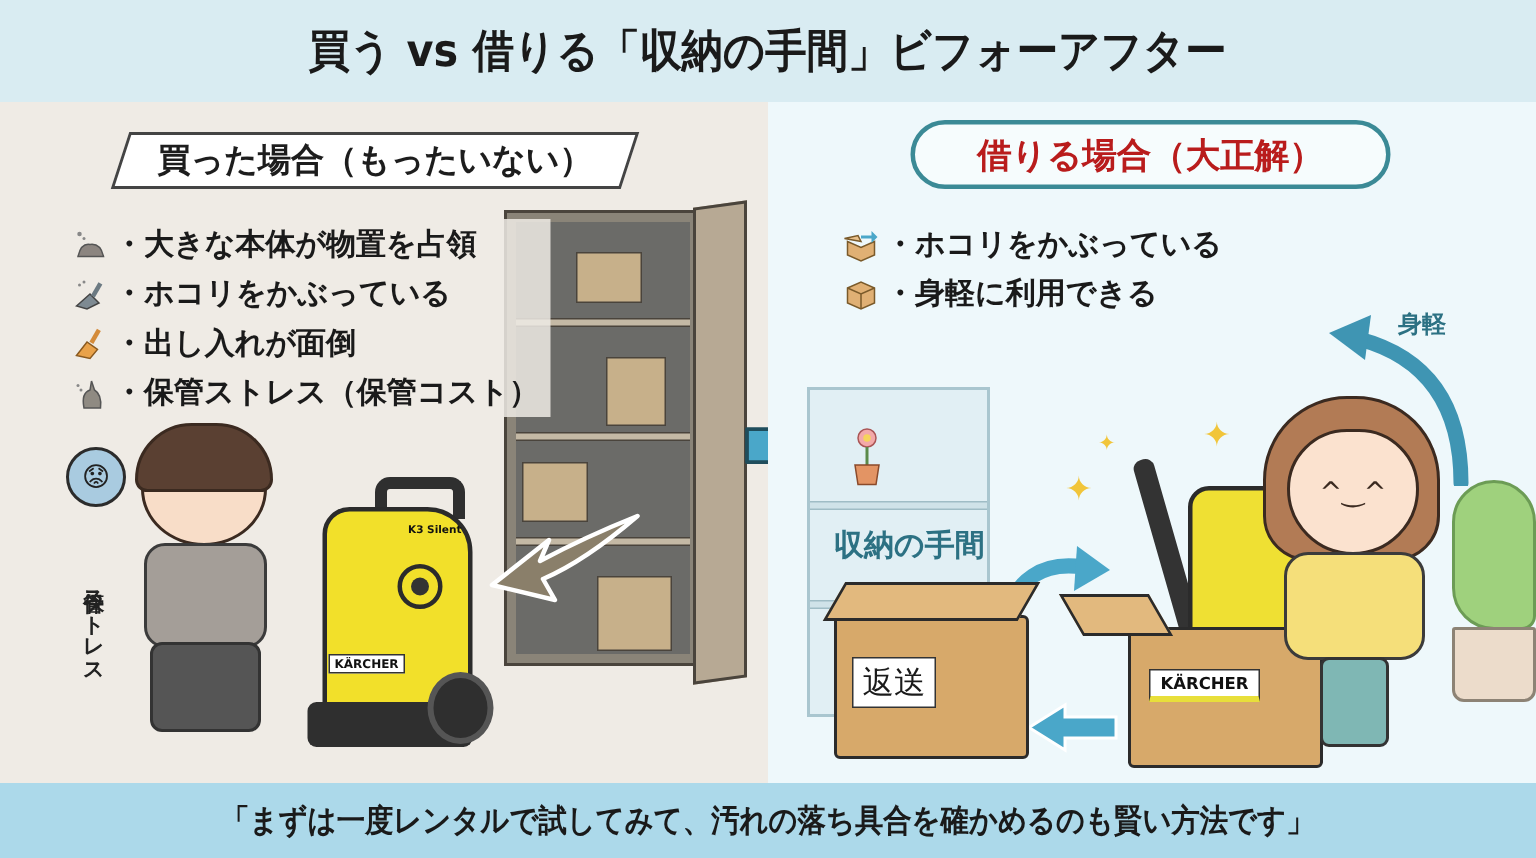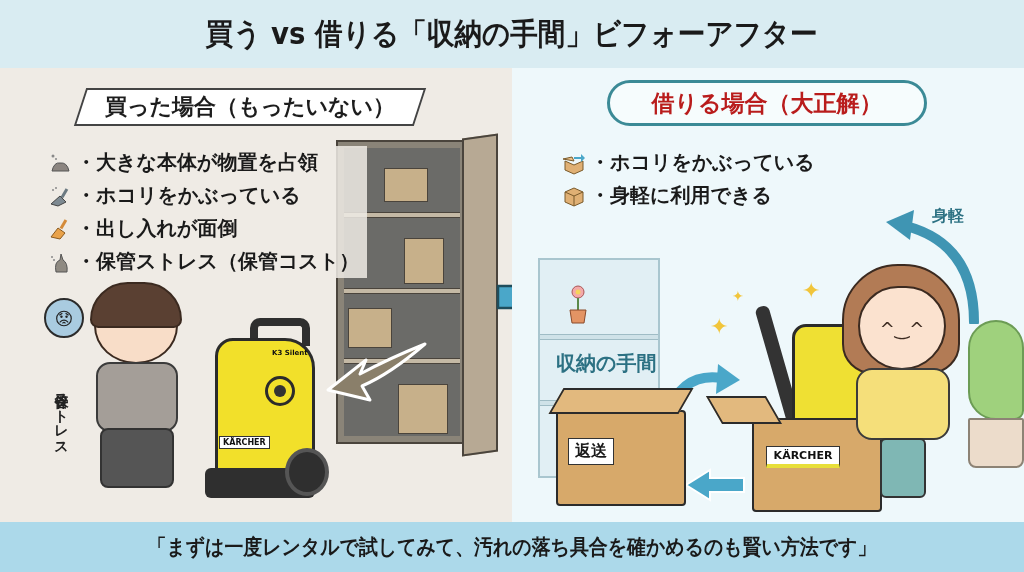--- a/index.html
+++ b/index.html
@@ -51,21 +51,21 @@
   .arrow-left { position:absolute; left:320px; top:270px; width:110px; height:70px; }
   .arrow-right { position:absolute; left:494px; top:270px; width:54px; height:54px; }
 
   .shelfunit { position:absolute; left:26px; top:190px; width:122px; height:220px; border:2px solid #a9c6cf; background:#e1eff4; }
   .shelfunit .sh { position:absolute; left:0; right:0; height:6px; background:#cfe2e8; border-top:1px solid #9fbcc5; border-bottom:1px solid #9fbcc5; }
   .sukkiri { position:absolute; left:44px; top:282px; font-size:20px; font-weight:bold; color:#2c7183; }
   .pot { position:absolute; left:52px; top:216px; width:28px; height:40px; }
 
   .rbox1 { position:absolute; left:44px; top:342px; width:130px; height:96px; background:#d7a96a; border:2px solid #2b2b2b; border-radius:4px; }
   .rbox1 .top { position:absolute; left:-2px; top:-24px; width:130px; height:26px; background:#e2b97e; border:2px solid #2b2b2b; transform:skewX(-30deg); }
-  .rbox1 .tag { position:absolute; left:10px; top:26px; background:#fff; border:1px solid #333; font-size:16px; font-weight:bold; color:#1a1a1a; padding:2px 6px; }
+  .rbox1 .tag { position:absolute; left:10px; top:26px; background:#fff; border:1px solid #333; font-size:21px; font-weight:normal; color:#1a1a1a; padding:2px 6px; }
   .rbox2 { position:absolute; left:240px; top:350px; width:130px; height:94px; background:#d7a96a; border:2px solid #2b2b2b; border-radius:4px; }
   .rbox2 .flapl { position:absolute; left:-40px; top:-24px; width:60px; height:28px; background:#e2b97e; border:2px solid #2b2b2b; transform:skewX(30deg); }
   .rbox2 .flapr { position:absolute; right:-50px; top:-18px; width:60px; height:28px; background:#e2b97e; border:2px solid #2b2b2b; transform:skewX(-30deg); }
   .rbox2 .tag { position:absolute; left:12px; top:26px; width:74px; background:#fff; border:1px solid #333; border-bottom:4px solid #e8df3a; font-size:11px; font-weight:bold; color:#111; padding:2px 4px; text-align:center; }
   .rwasher { position:absolute; left:260px; top:236px; width:90px; height:130px; }
   .rwasher .b { position:absolute; left:20px; top:20px; width:74px; height:110px; background:#efe033; border:3px solid #2b2b2b; border-radius:14px 24px 8px 8px; }
   .rwasher .lance { position:absolute; left:0; top:0; width:14px; height:130px; background:#333; border-radius:6px; transform:rotate(-16deg); }
 
   .girl { position:absolute; left:330px; top:196px; width:130px; height:240px; }
   .girl .hair { position:absolute; left:0; top:0; width:118px; height:110px; background:#b27b55; border:2px solid #3b2a20; border-radius:56px 56px 30px 30px; }

